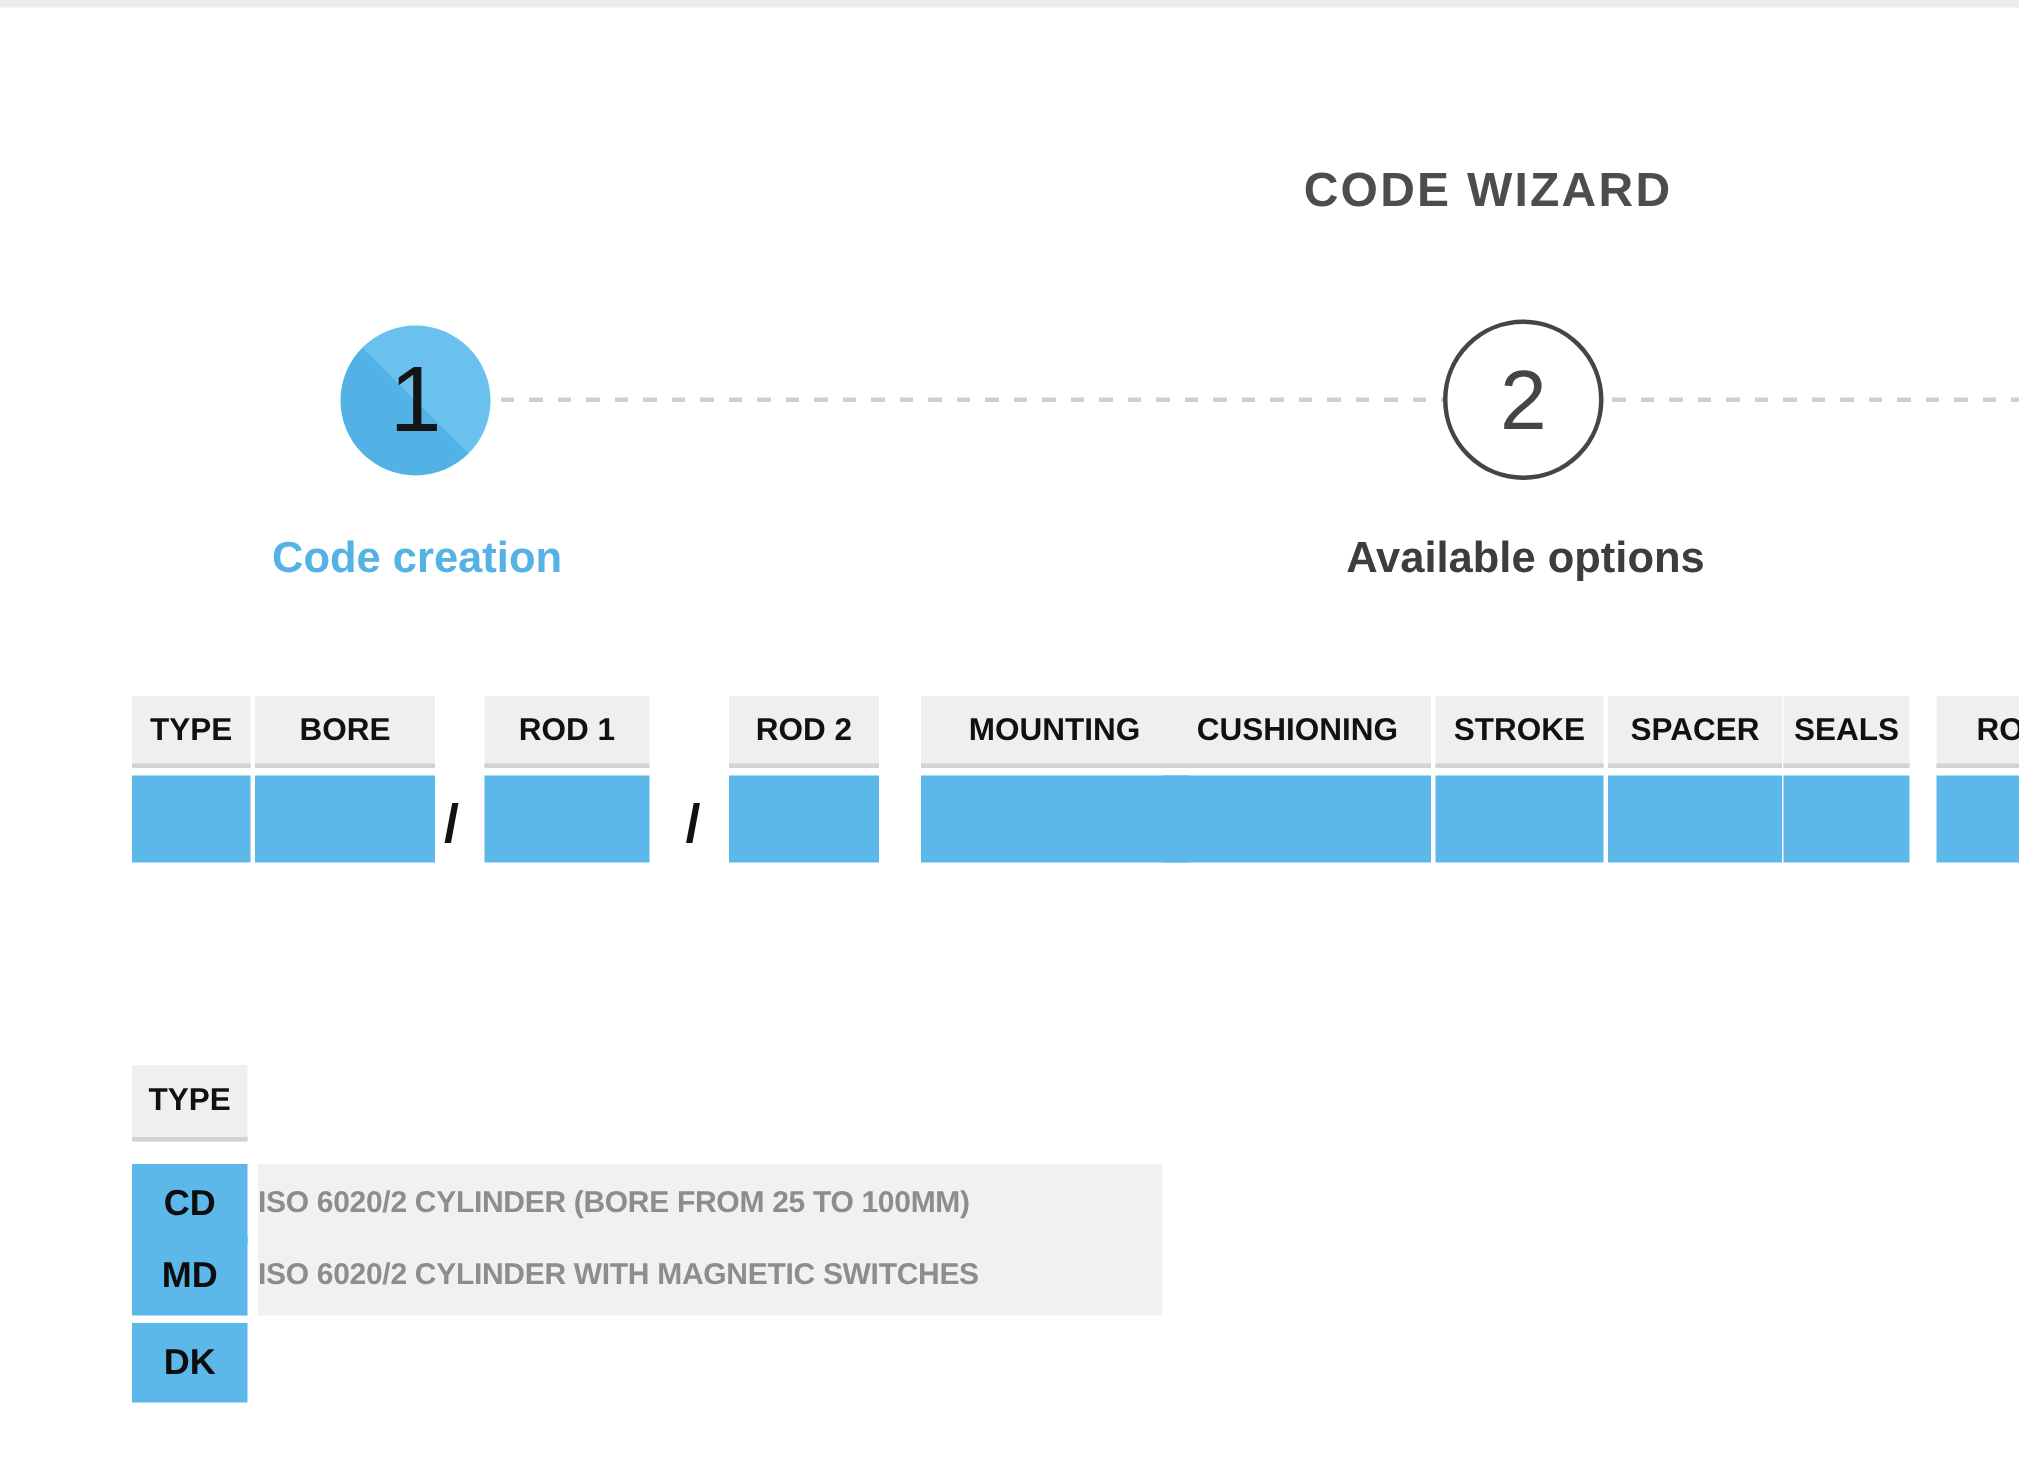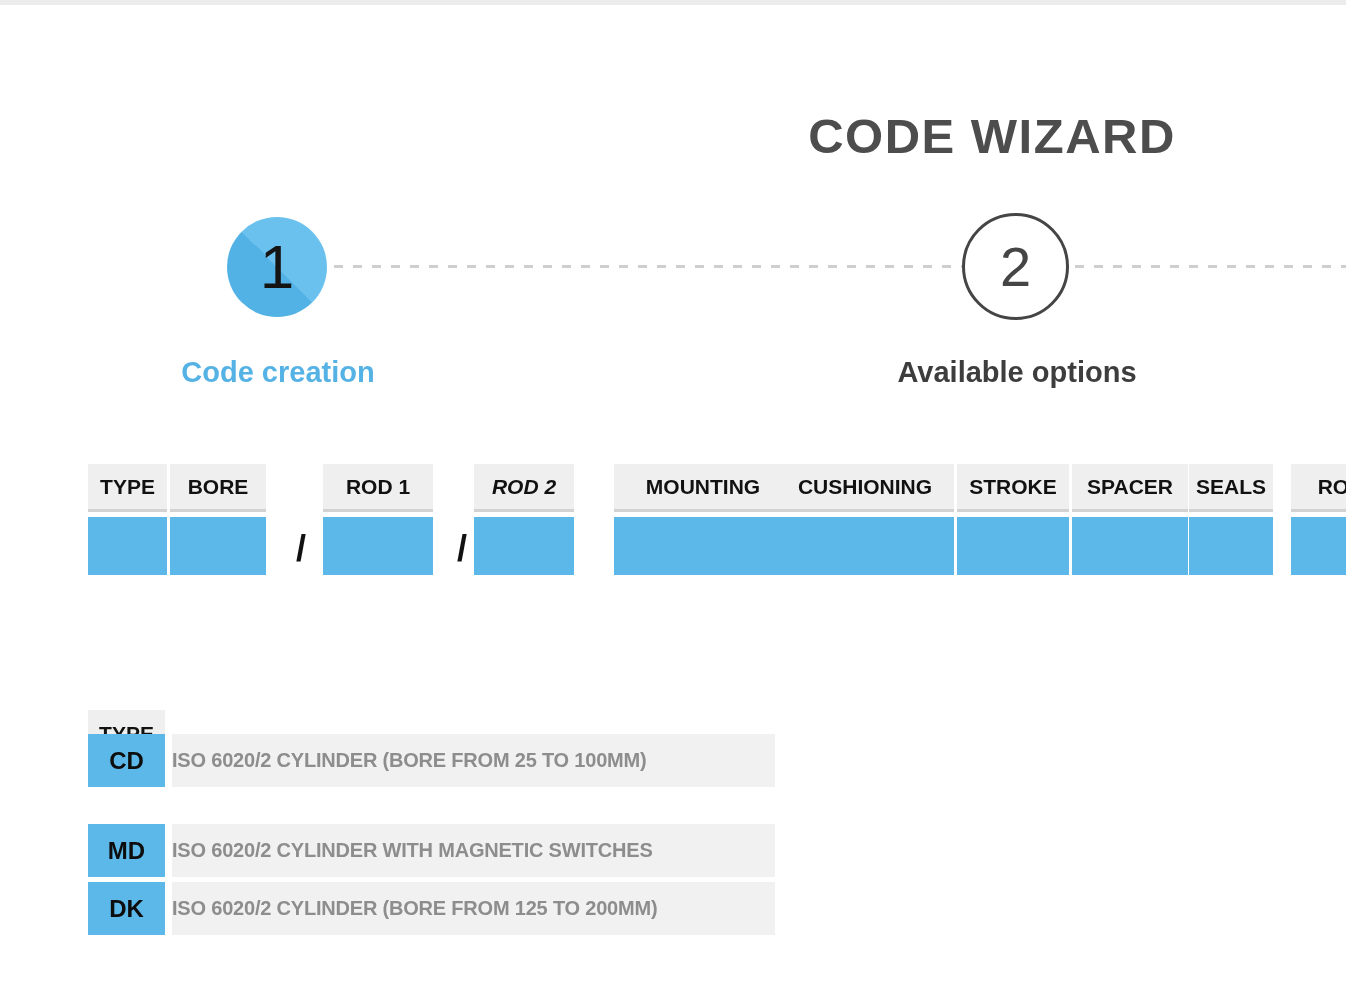--- a/index.html
+++ b/index.html
@@ -19,21 +19,21 @@
     left: 0; top: 0;
     width: 100%; height: 5px;
     background: #ececec;
   }
 
   .title {
     position: absolute;
     top: 108px;
     left: 992px;
     transform: translateX(-50%);
-    font-size: 49px;
+    font-size: 32px;
     font-weight: 800;
     letter-spacing: 1.5px;
     color: #4d4d4d;
     white-space: nowrap;
   }
 
   .step-line {
     position: absolute;
     left: 277px; top: 265px;
     width: 1069px; height: 3px;
@@ -103,23 +103,23 @@
     white-space: nowrap;
   }
   .col .slot {
     margin-top: 5px;
     height: 58px;
     background: #5bb8e9;
     cursor: pointer;
   }
 
   .c-type       { left: 88px;   width: 79px;  }
-  .c-bore       { left: 170px;  width: 96px; }
+  .c-bore       { left: 170px;  width: 120px; }
   .c-rod1       { left: 323px;  width: 110px; }
-  .c-rod2       { left: 474px;  width: 100px; font-style: italic; }
+  .c-rod2       { left: 486px;  width: 100px; }
   .c-mounting   { left: 614px;  width: 178px; }
   .c-cushioning { left: 776px;  width: 178px; }
   .c-stroke     { left: 957px;  width: 112px; }
   .c-spacer     { left: 1072px; width: 116px; }
   .c-seals      { left: 1189px; width: 84px;  }
   .c-rodx       { left: 1291px; width: 100px; }
 
   .slash {
     position: absolute;
     top: 520px;
@@ -169,21 +169,21 @@
     background: #f1f1f1;
     display: flex;
     align-items: center;
     font-size: 20px;
     font-weight: 700;
     letter-spacing: -0.2px;
     color: #8d8d8d;
     cursor: pointer;
     white-space: nowrap;
   }
-  .row-0 { top: 734px; }
+  .row-0 { top: 776px; }
   .row-1 { top: 824px; }
   .row-2 { top: 882px; }
 </style>
 </head>
 <body>
 
 <div class="page">
 
   <div class="topbar"></div>
 
@@ -246,15 +246,14 @@
 
   <div class="opts-hdr">TYPE</div>
 
   <div class="opt-code row-0">CD</div>
   <div class="opt-desc row-0">ISO 6020/2 CYLINDER (BORE FROM 25 TO 100MM)</div>
 
   <div class="opt-code row-1">MD</div>
   <div class="opt-desc row-1">ISO 6020/2 CYLINDER WITH MAGNETIC SWITCHES</div>
 
   <div class="opt-code row-2">DK</div>
-  <div class="opt-desc row-2">ISO 6020/2 CYLINDER (BORE FROM 125 TO 200MM)</div>
 
 </div>
 
 </body></html>

